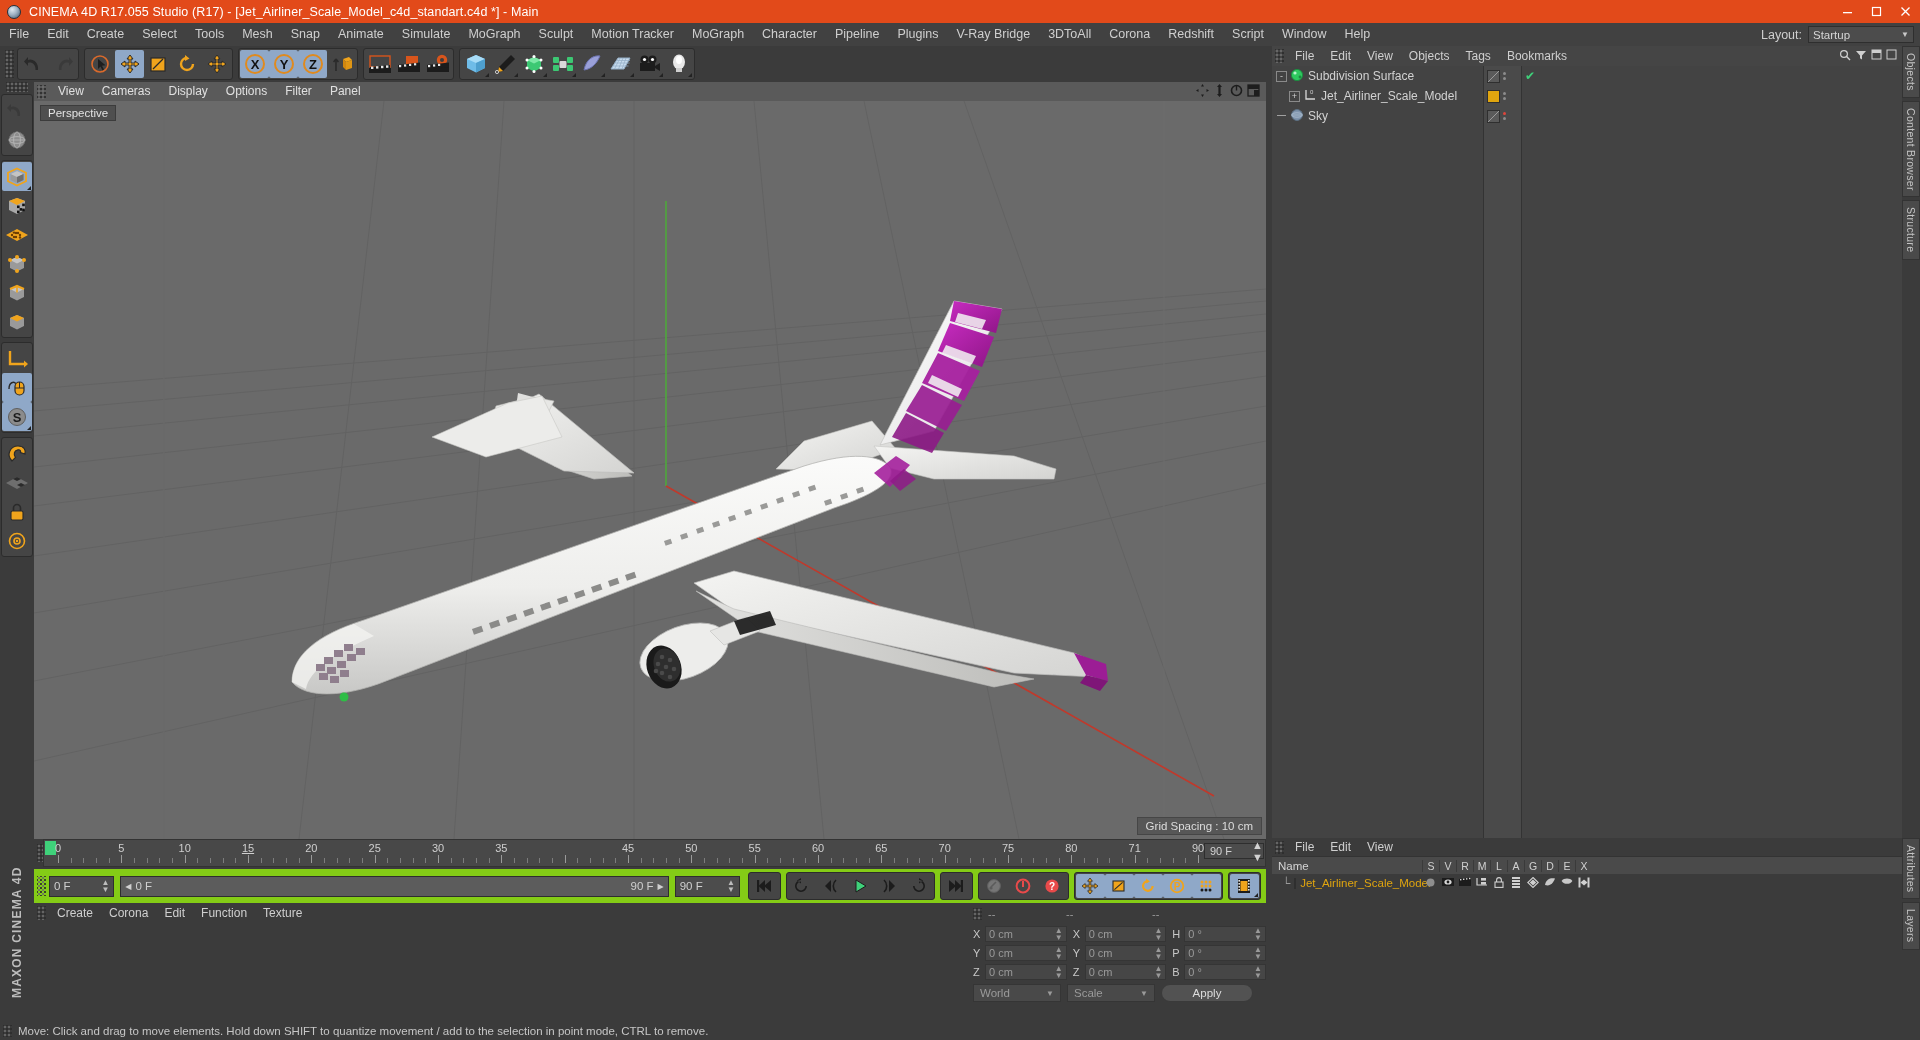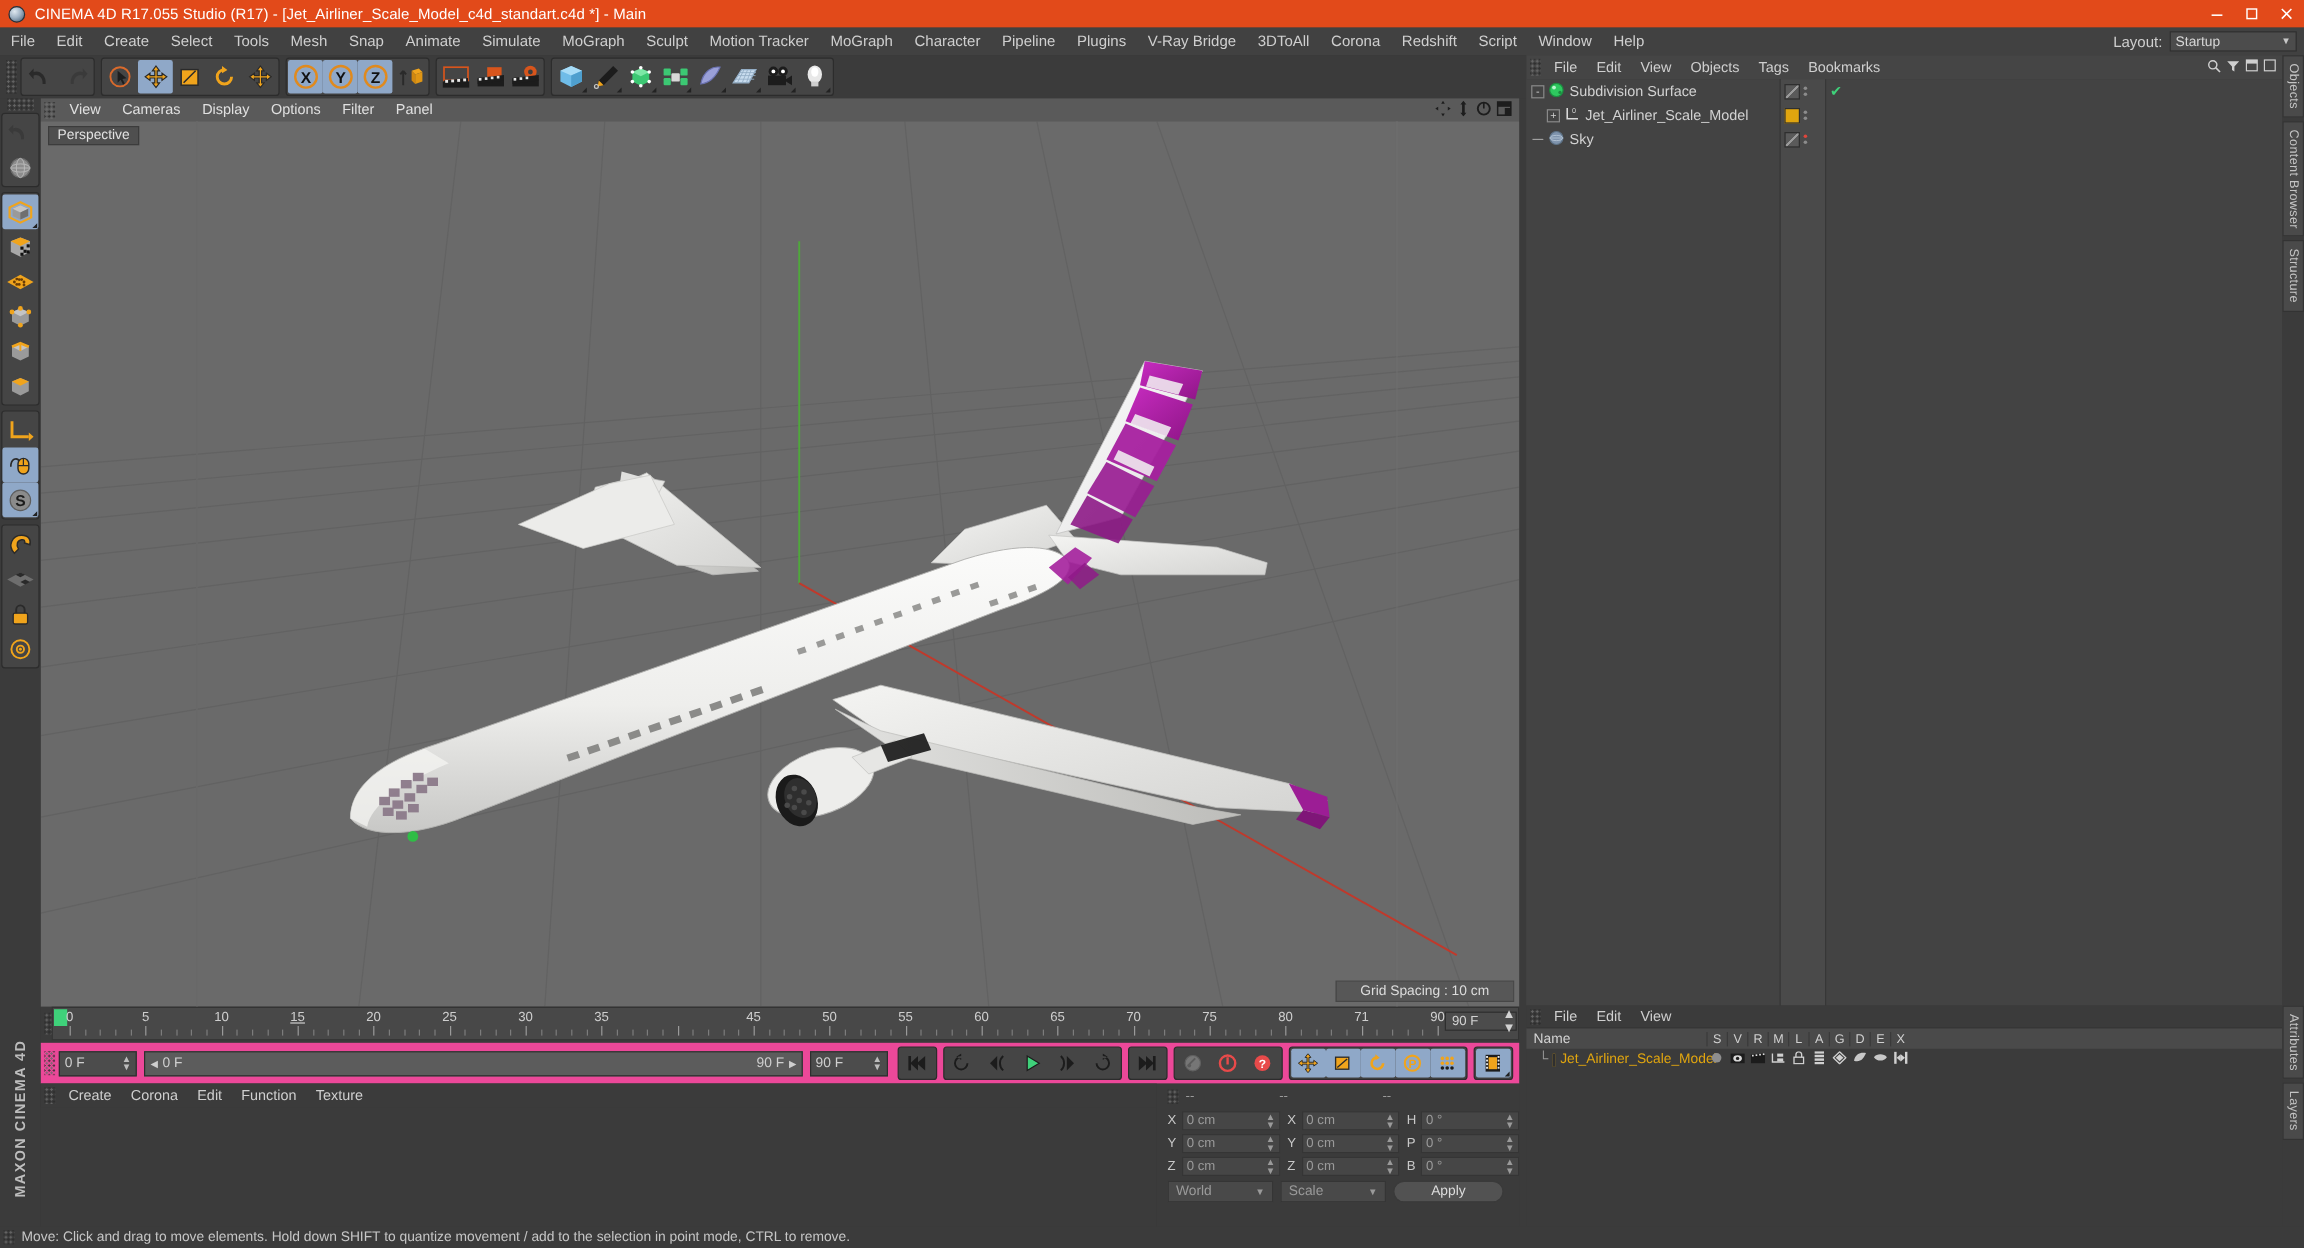--- a/index.html
+++ b/index.html
@@ -88,21 +88,21 @@
   .viewport-wrap { position:absolute; left:34px; top:82px; width:1232px; height:757px; background:#3b3b3b;}
   .vp-menu { position:absolute; left:0; top:0; width:1232px; height:19px; background:#5a5a5a;
              display:flex; align-items:center; }
   .vp-menu .mi { padding:0 9px; font-size:12px; color:#e0e0e0; line-height:19px; }
   .vp-menu .vp-icons { margin-left:auto; display:flex; align-items:center; gap:4px; padding-right:6px;}
   .vp-canvas { position:absolute; left:0; top:19px; width:1232px; height:738px;
                background:#6a6a6a; overflow:hidden; }
   .vp-label { position:absolute; left:6px; top:4px; background:#4f4f4f; color:#e2e2e2;
               font-size:11.5px; padding:1px 7px; border:1px solid #3c3c3c; z-index:6;}
   .grid-spacing { position:absolute; right:4px; bottom:4px; background:#575757;
-                  border:1px solid #464646; color:#dcdcdc; font-size:11.5px; padding:2px 20px; z-index:6;}
+                  border:1px solid #464646; color:#dcdcdc; font-size:11.5px; padding:2px 8px; z-index:6;}
 
   
   .objmgr { position:absolute; left:1272px; top:46px; width:630px; height:792px; background:#3b3b3b; }
   .panel-menu { height:20px; background:#454545; display:flex; align-items:center; }
   .panel-menu .mi { padding:0 8px; font-size:12px; line-height:20px; color:#cfcfcf;}
   .panel-menu .right-icons { margin-left:auto; display:flex; gap:4px; padding-right:5px; align-items:center;}
   .obj-body { position:absolute; top:20px; left:0; width:630px; height:772px;
               background:#434343; display:flex; }
   .obj-tree { width:212px; background:#434343; border-right:1px solid #333; }
   .obj-cols { width:38px; background:#4a4a4a; border-right:1px solid #333; }
@@ -127,21 +127,21 @@
   .timeline { position:absolute; left:34px; top:839px; width:1232px; height:30px; background:#3b3b3b;}
   .tl-ruler { position:absolute; left:9px; top:0; width:1223px; height:28px; background:#484848;
               border:1px solid #333; }
   .tl-tick-label { position:absolute; top:2px; font-size:11px; color:#cfcfcf; transform:translateX(-50%); }
   .tl-tick { position:absolute; bottom:3px; width:1px; background:#9a9a9a; }
   .tl-green { position:absolute; left:1px; top:1px; width:11px; height:14px; background:#3fd17a; }
   .tl-right-field { position:absolute; right:1px; top:3px; width:60px; height:16px;
                     background:#4c4c4c; border:1px solid #2e2e2e; font-size:11px; color:#d2d2d2;
                     display:flex; align-items:center; padding-left:5px; }
 
-  .transport { position:absolute; left:34px; top:869px; width:1232px; height:34px; background:#ec4899;
+  .transport { position:absolute; left:34px; top:869px; width:1232px; height:34px; background:#84cc16;
                display:flex; align-items:center; }
   .numfield { height:21px; background:#4c4c4c; border:1px solid #2e2e2e; font-size:11.5px;
               color:#cfcfcf; display:flex; align-items:center; padding:0 4px; }
   .numfield .spin { margin-left:auto; font-size:8px; color:#bdbdbd; line-height:7px; text-align:center;}
   .rangebar { height:21px; background:#5c5c5c; border:1px solid #2e2e2e; display:flex;
               align-items:center; padding:0 4px; font-size:11.5px; color:#cfcfcf; }
 
   
   .matmgr { position:absolute; left:34px; top:903px; width:930px; height:125px; background:#3b3b3b;}
   .mat-body { position:absolute; left:9px; top:20px; width:921px; height:105px; background:#434343;

